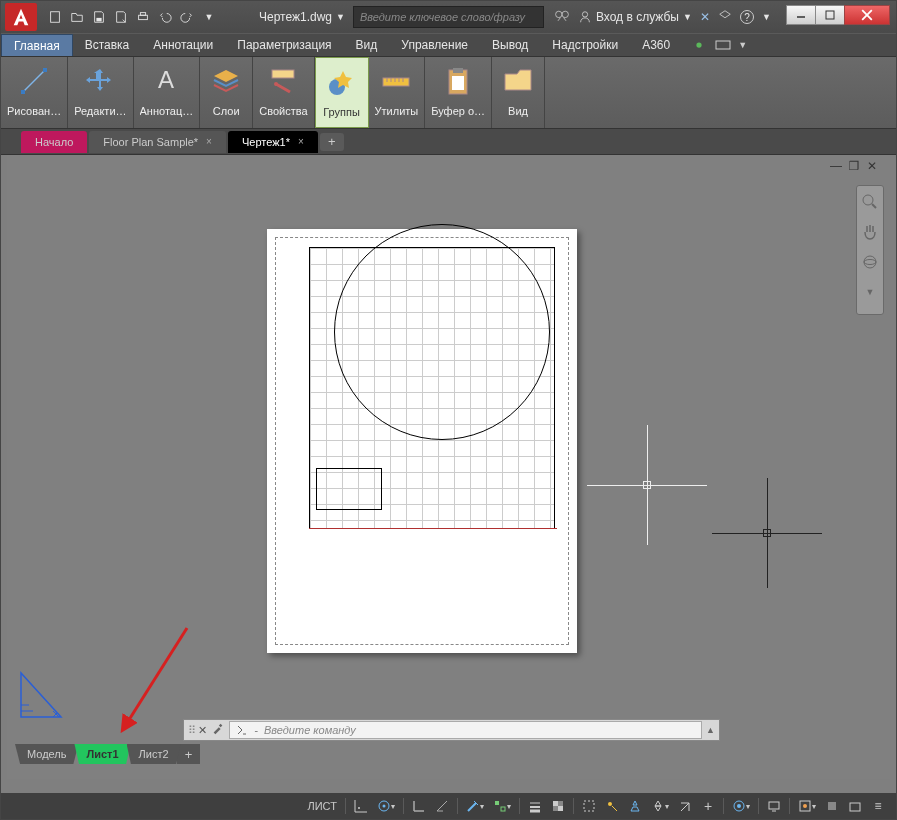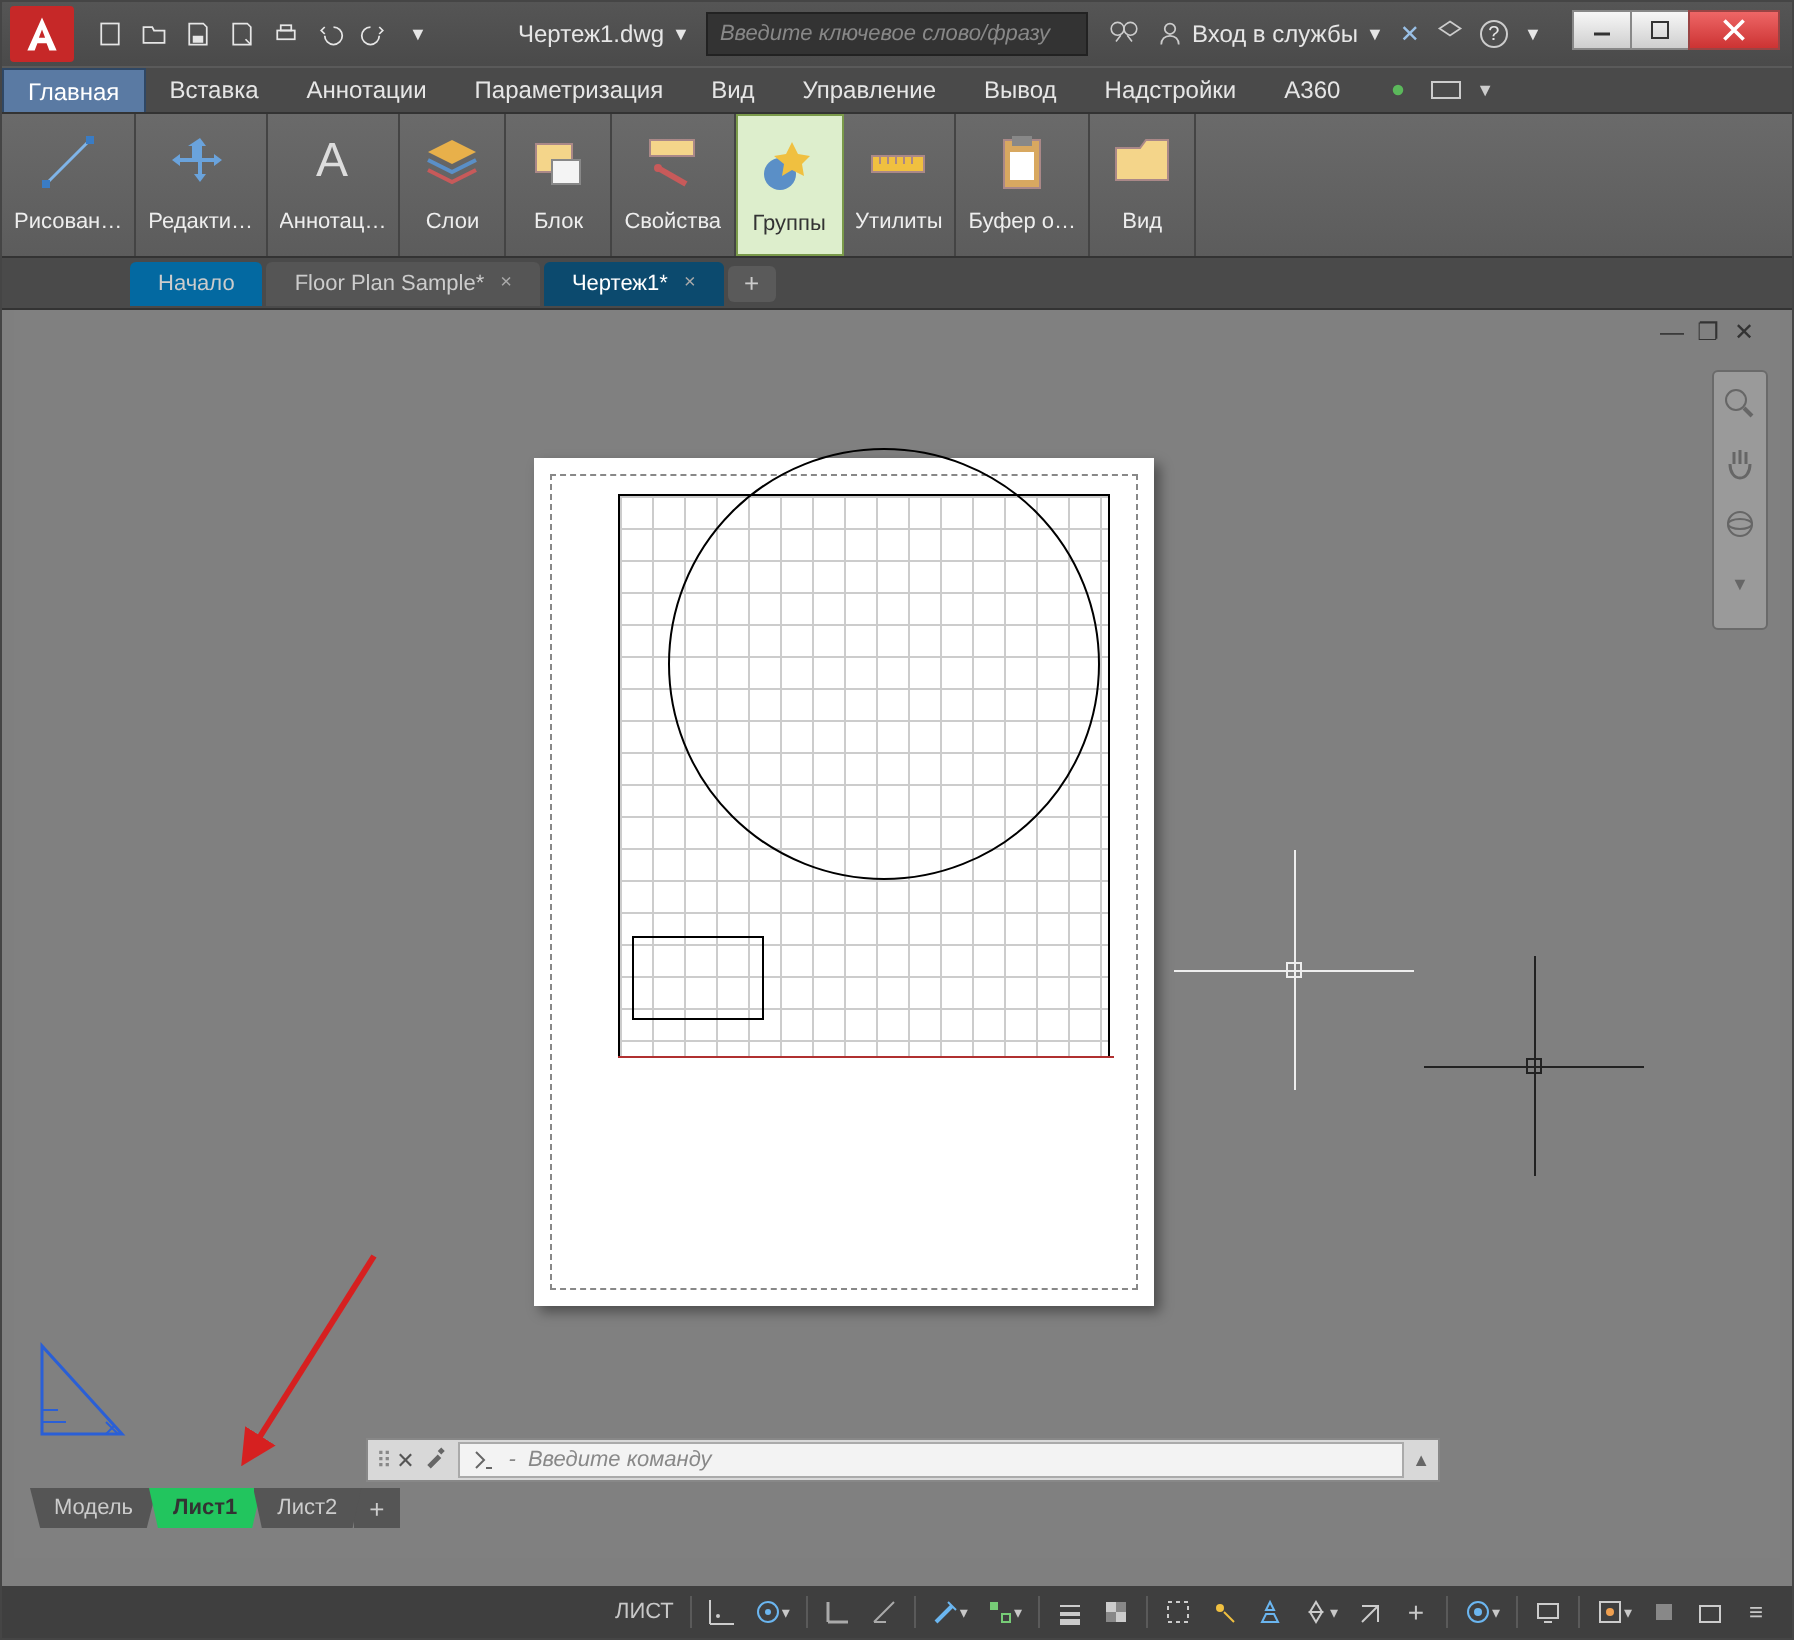--- a/index.html
+++ b/index.html
@@ -32,23 +32,23 @@
 .ribbon { height:72px; background:linear-gradient(#6a6a6a,#5c5c5c); display:flex; border-bottom:1px solid #333;}
 .panel{ display:flex; flex-direction:column; align-items:center; padding:2px 6px; border-right:1px solid #444; position:relative;}
 .panel .big-icon{ width:40px; height:40px; display:flex; align-items:center; justify-content:center; margin-top:2px;}
 .panel .plabel{ font-size:11px; color:#eee; margin-top:4px; max-width:58px; text-align:right; white-space:nowrap; overflow:hidden; text-overflow:ellipsis;}
 .panel.highlight{ background:#ddeecc; border:1px solid #7a9a4a;}
 .panel.highlight .plabel{ color:#333;}
 
 
 .doctabs{ height:26px; background:#4a4a4a; display:flex; align-items:center; padding-left:20px; gap:2px; border-bottom:1px solid #333;}
 .dtab{ height:22px; padding:0 14px; background:#555; color:#ccc; font-size:11px; display:flex; align-items:center; border-radius:3px 3px 0 0; position:relative;}
-.dtab.active{ background:#0c4a6e; color:#fff;}
+.dtab.active{ background:#000000; color:#fff;}
 .dtab .x{ margin-left:8px; font-size:10px; color:#aaa;}
-.dtab.pill{ background:#0369a1;margin-left:44px;}
+.dtab.pill{ background:#be185d;}
 .addtab{ width:24px; height:18px; background:#5a5a5a; color:#ccc; display:flex; align-items:center; justify-content:center; font-size:13px; border-radius:3px;}
 
 
 .canvas-area{ position:absolute; left:6px; right:6px; top:154px; bottom:40px; background:#808080;}
 .mini-wctrl{ position:absolute; right:10px; top:4px; display:flex; gap:2px; color:#333; font-size:12px;}
 .mini-wctrl span{ width:16px; height:14px; display:flex; align-items:center; justify-content:center;}
 
 
 .navbar{ position:absolute; right:6px; top:30px; width:28px; height:130px; background:#9a9a9a; border:1px solid #6a6a6a; border-radius:3px; display:flex; flex-direction:column; align-items:center; padding-top:6px; gap:10px;}
 .navbar .nb{ width:20px; height:20px; display:flex; align-items:center; justify-content:center; color:#555;}
@@ -255,29 +255,20 @@
           <path d="M17 6l12 6-12 6-12-6z" fill="#e8b04a"></path>
           <path d="M5 16l12 6 12-6" fill="none" stroke="#5a8fc7" stroke-width="2"></path>
           <path d="M5 21l12 6 12-6" fill="none" stroke="#c75a5a" stroke-width="2"></path>
         </svg>
       </div>
     <div class="plabel">Слои</div>
   </div>
   <div class="panel">
     <div class="big-icon">
         <svg width="34" height="34" viewBox="0 0 34 34">
-          <rect x="6" y="8" width="18" height="14" fill="#f4d58a" stroke="#a88"></rect>
-          <rect x="14" y="16" width="14" height="12" fill="#f4f4f4" stroke="#888"></rect>
-        </svg>
-      </div>
-    <div class="plabel">Блок</div>
-  </div>
-  <div class="panel">
-    <div class="big-icon">
-        <svg width="34" height="34" viewBox="0 0 34 34">
           <rect x="6" y="6" width="22" height="8" fill="#f4d58a" stroke="#a88"></rect>
           <path d="M10 20l14 8" stroke="#c75a5a" stroke-width="3"></path>
           <circle cx="10" cy="20" r="2" fill="#c75a5a"></circle>
         </svg>
       </div>
     <div class="plabel">Свойства</div>
   </div>
   <div class="panel highlight">
     <div class="big-icon">
         <svg width="34" height="34" viewBox="0 0 34 34">

